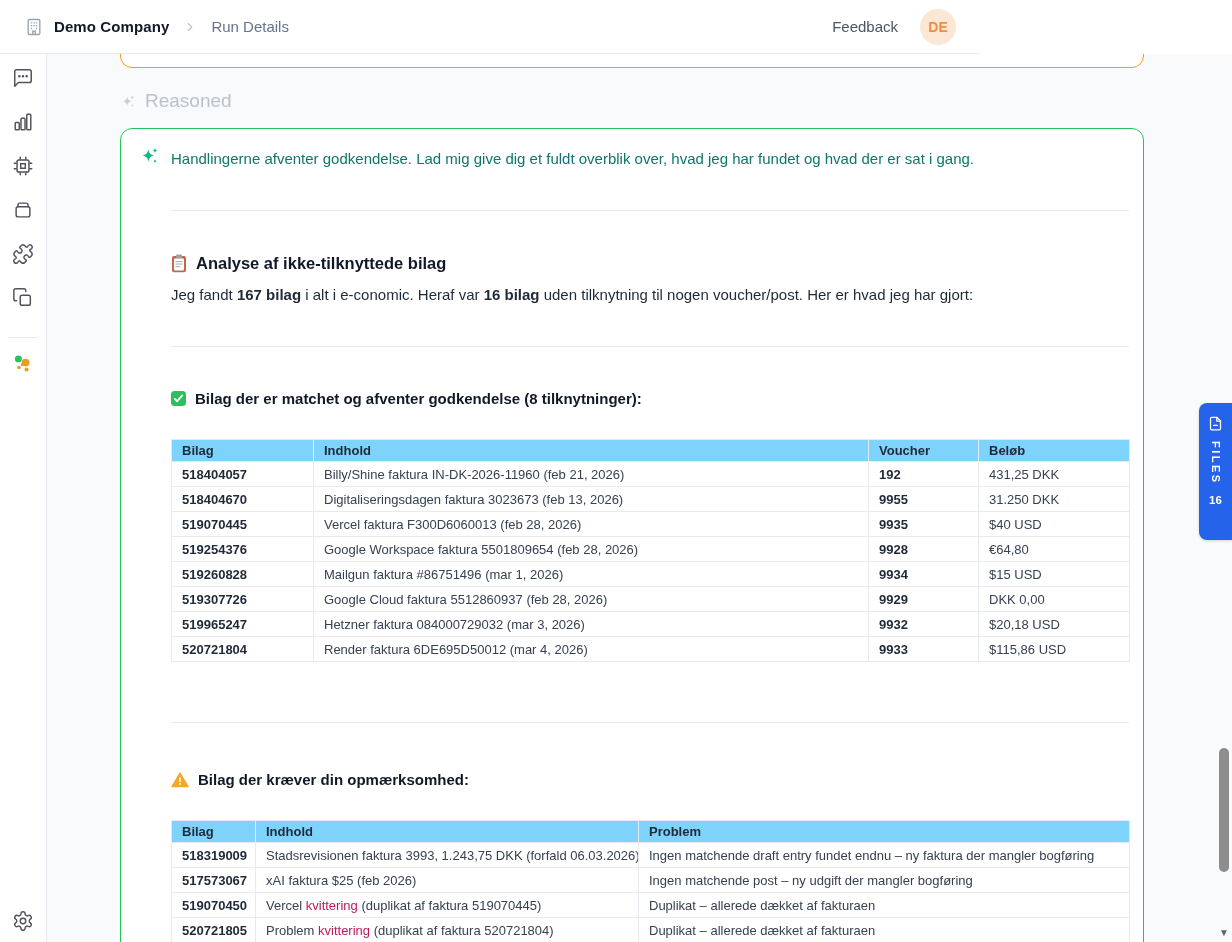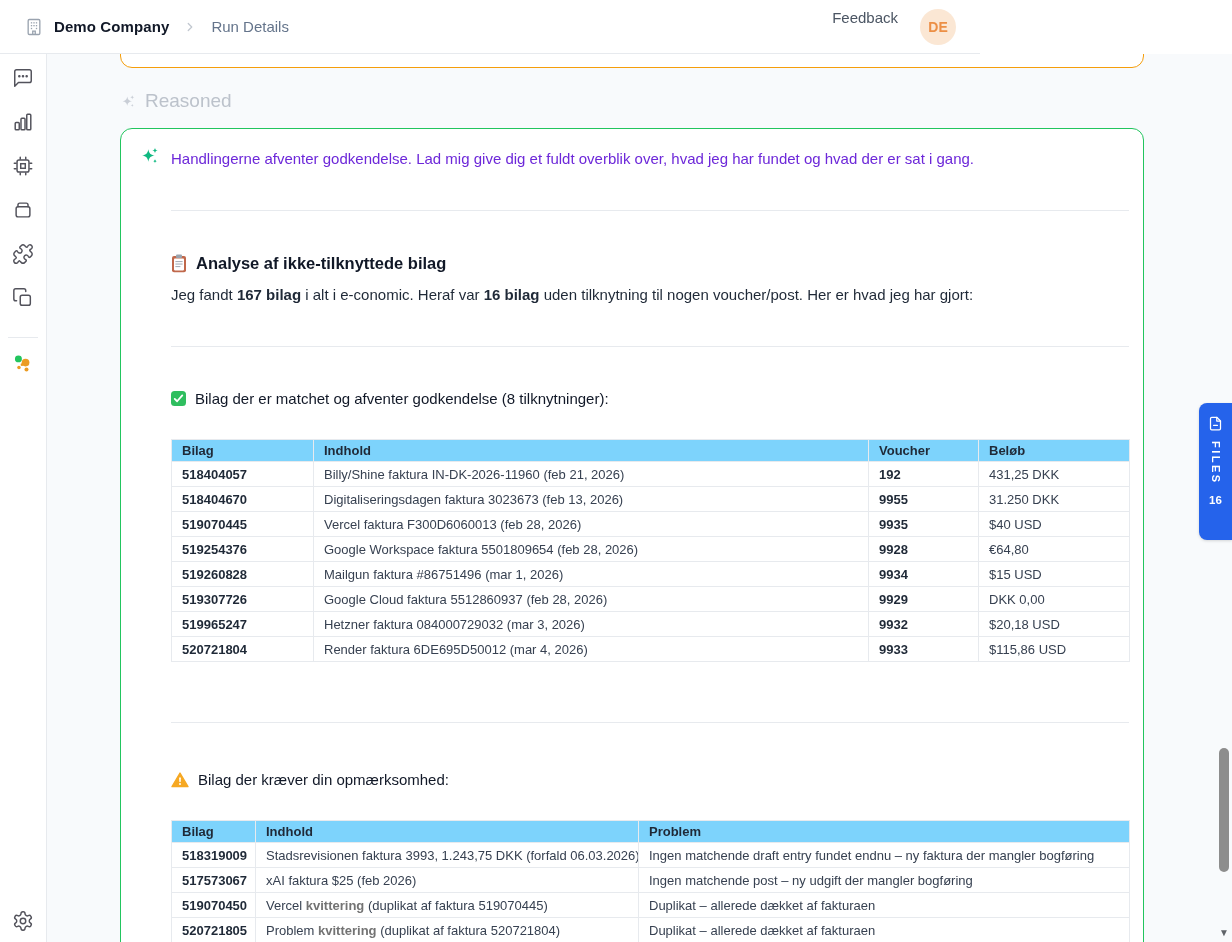--- a/index.html
+++ b/index.html
@@ -6,21 +6,21 @@
   html,body { width:1232px; height:942px; overflow:hidden; background:#fff;
     font-family:"Liberation Sans", sans-serif; color:#1f2937; }
 
   
   .topbar { position:absolute; left:0; top:0; width:980px; height:54px; background:#fff;
     border-bottom:1px solid #e7eaee; display:flex; align-items:center; padding:0 24px 0 24px; z-index:30; }
   .crumb-company { display:flex; align-items:center; gap:10px; }
   .crumb-company .label { font-size:15px; font-weight:700; color:#111827; letter-spacing:.1px; }
   .crumb-sep { margin:0 14px; color:#c2c8d0; display:flex; align-items:center; }
   .crumb-current { font-size:15px; color:#64748b; }
-  .topbar-right { margin-left:auto; display:flex; align-items:flex-start; gap:22px; }
+  .topbar-right { margin-left:auto; display:flex; align-items:center; gap:22px; }
   .feedback { font-size:15px; color:#4b5563; cursor:pointer; }
   .avatar { width:36px; height:36px; border-radius:50%; background:#fbe7d4; color:#ec8f45;
     font-size:14px; font-weight:700; display:flex; align-items:center; justify-content:center; }
 
   
   .sidebar { position:absolute; left:0; top:54px; width:47px; height:888px; background:#fff;
     border-right:1px solid #e7eaee; display:flex; flex-direction:column; align-items:center;
     padding-top:13px; z-index:20; }
   .side-icon { width:22px; height:22px; margin-bottom:22px; color:#52525b; cursor:pointer;
     display:flex; align-items:center; justify-content:center; flex:none; }
@@ -37,39 +37,39 @@
 
   .reasoned { position:absolute; left:74px; top:36px; display:flex; align-items:center; gap:9px; }
   .reasoned svg { width:15px; height:15px; }
   .reasoned .txt { font-size:19px; color:#bcc2cb; }
 
   .green-box { position:absolute; left:73px; top:74px; width:1024px; height:1100px;
     background:#fff; border:1.5px solid #22c55e; border-radius:12px; }
   .gb-spark { position:absolute; left:19px; top:17px; width:20px; height:20px; }
   .gb-content { margin:0 16px 0 50px; width:958px; }
 
-  .intro { padding-top:19px; font-size:15px; line-height:22px; color:#6d28d9; }
+  .intro { padding-top:19px; font-size:15px; line-height:22px; color:#0f766e; }
   .divider { border:none; border-top:1px solid #e7eaee; }
   .hr1 { margin-top:40px; } .hr2 { margin-top:42px; } .hr3 { margin-top:60px; }
 
   .md-h3 { margin-top:43px; display:flex; gap:9px;
     font-size:16.5px; font-weight:700; color:#111827; }
   .summary { margin-top:13px; font-size:15px; line-height:18px; color:#1f2937; }
   .summary strong { font-weight:700; }
 
-  .section-head { display:flex; align-items:center; gap:9px; font-size:15px; font-weight:400; color:#111827; }
+  .section-head { display:flex; align-items:center; gap:9px; font-size:15px; font-weight:700; color:#111827; }
   .sh1 { margin-top:43px; } .sh2 { margin-top:48px;text-align:right; }
 
   table { border-collapse:collapse; table-layout:fixed; width:958px; margin-top:32px;
     font-size:13px; color:#374151; }
   th, td { border:1px solid #e7eaee; padding:0 10px; text-align:left; overflow:hidden; white-space:nowrap; }
   thead th { height:22px; background:#7dd3fc; font-weight:700; color:#1f2937; }
   tbody td { height:25px; background:#fff; }
   td.id, td.voucher { font-weight:700; color:#1f2937; }
-  td strong { font-weight:700; color:#737373; }
+  td strong { font-weight:400; color:#be185d; }
 
   
   .emoji-check { width:15px; height:15px; border-radius:3.5px; background:#2fbe5f; flex:none;
     display:flex; align-items:center; justify-content:center; }
   .emoji-warn { width:18px; height:16px; flex:none; }
   .emoji-clip { width:16px; height:19px; flex:none; }
 
   
   .files-tab { position:absolute; right:0; top:403px; width:33px; height:137px; background:#2563eb;
     border-radius:8px 0 0 8px; display:flex; flex-direction:column; align-items:center;

